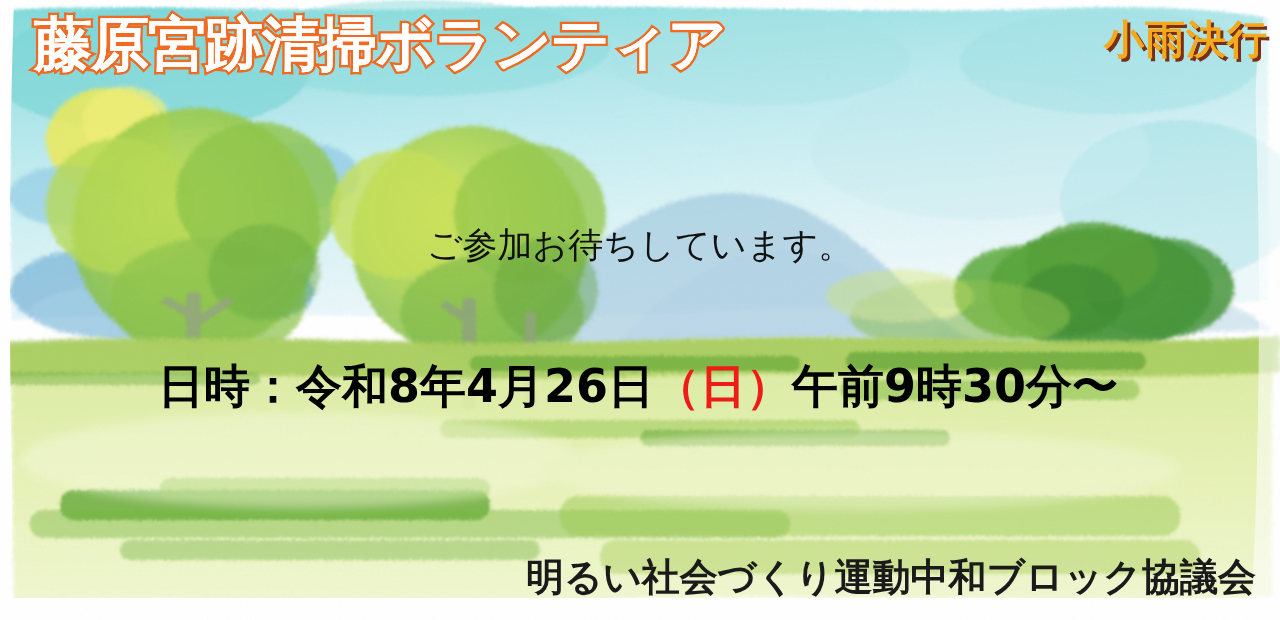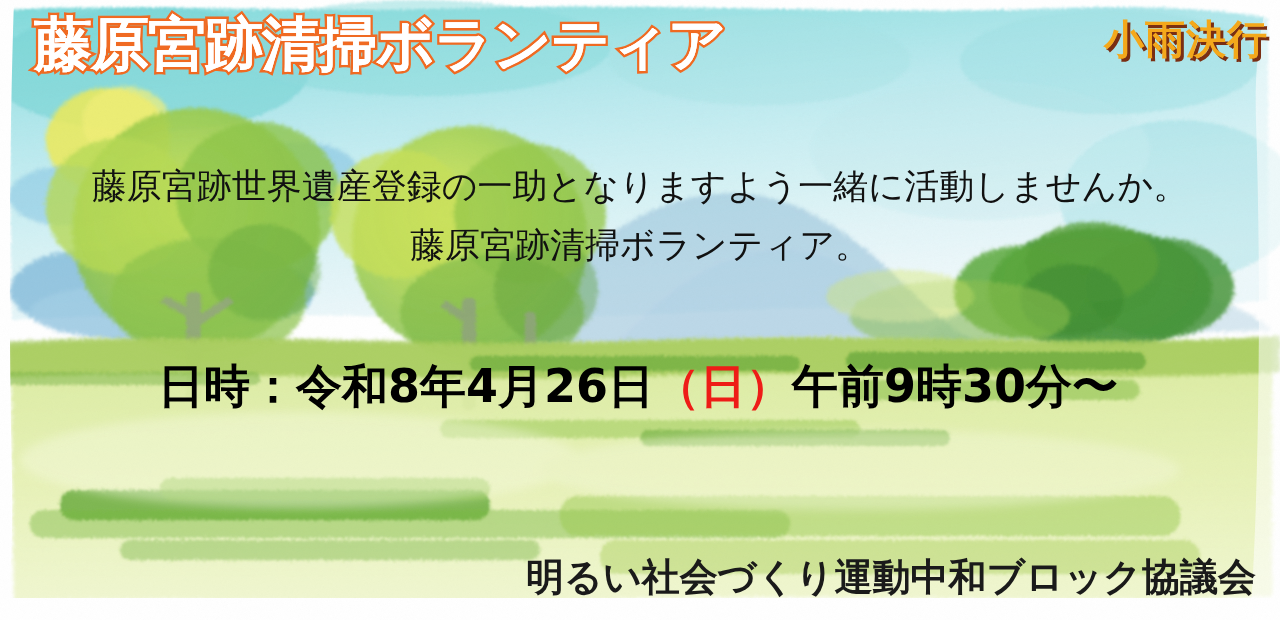--- a/index.html
+++ b/index.html
@@ -278,22 +278,21 @@
     </svg>
   </div>
 
   <div id="textlayer">
 
     <div class="title">藤原宮跡清掃ボランティア</div>
     <div class="title-inner">藤原宮跡清掃ボランティア</div>
 
     <div class="badge">小雨決行</div>
 
-    <div class="lead lead1">藤原宮跡世界遺産登録の一助となりますよう一緒に活動しませんか。</div>
-    <div class="lead lead2">藤原宮跡清掃ボランティア。</div>
+    <div class="lead lead2">ご参加お待ちしています。</div>
 
     <div class="datetime">
       <span>日時：</span><span>令和8年4月26日</span><span class="day">（日）</span><span>午前9時30分〜</span>
     </div>
 
     <div class="org">明るい社会づくり運動中和ブロック協議会</div>
   </div>
 
 </div>
 

